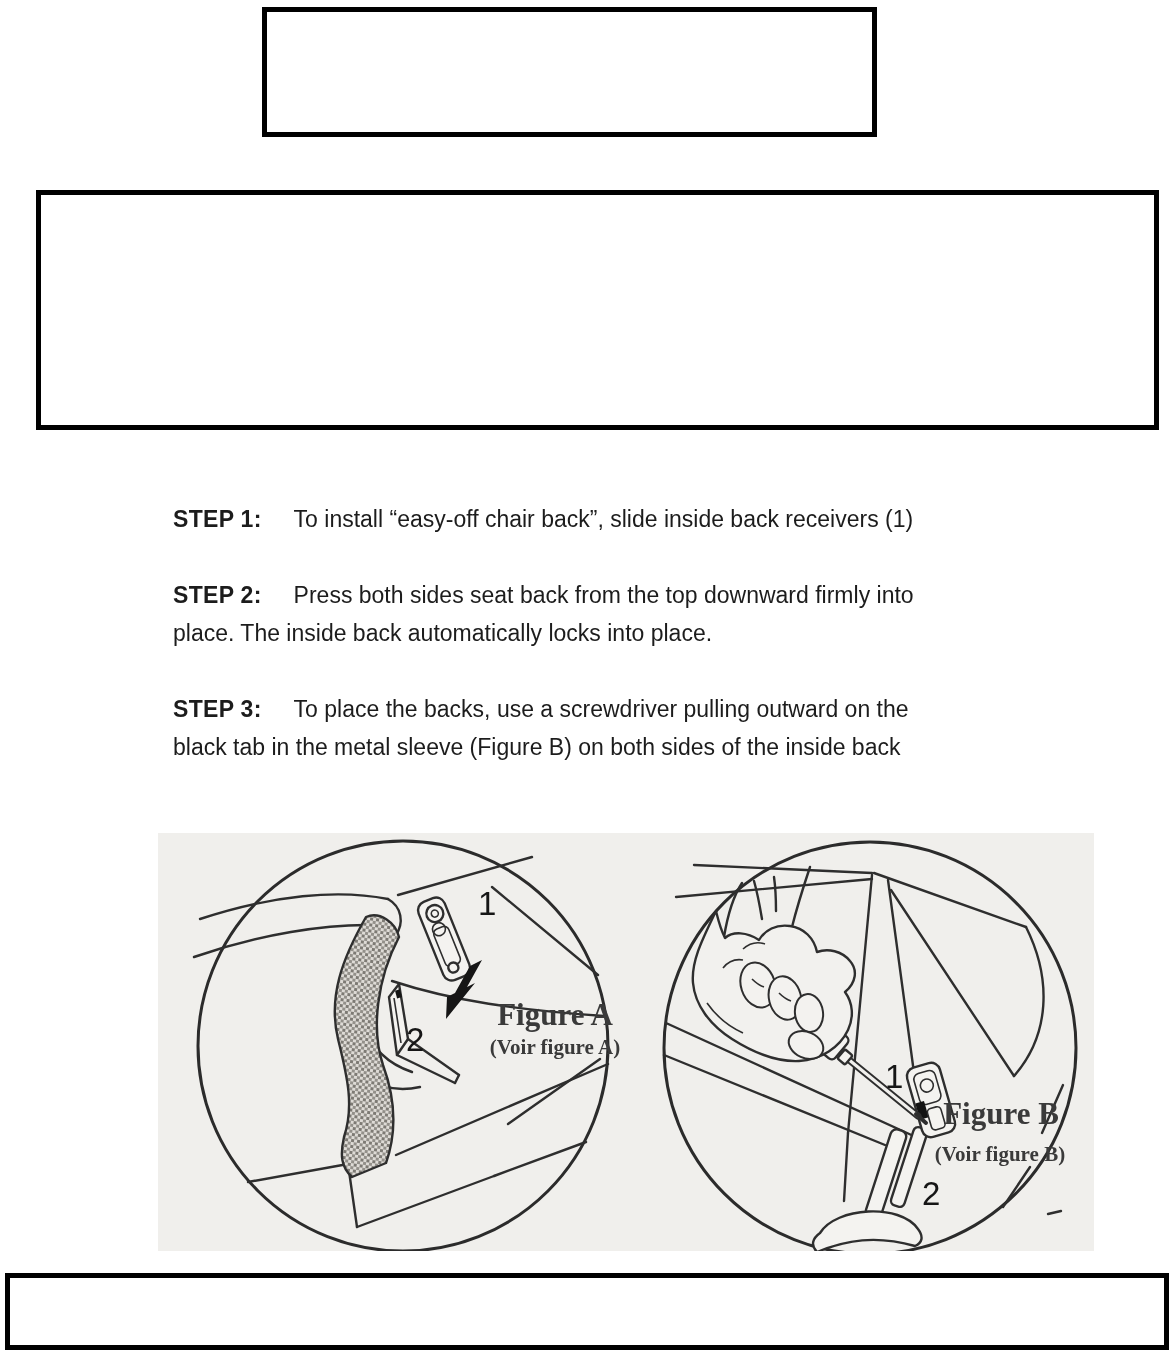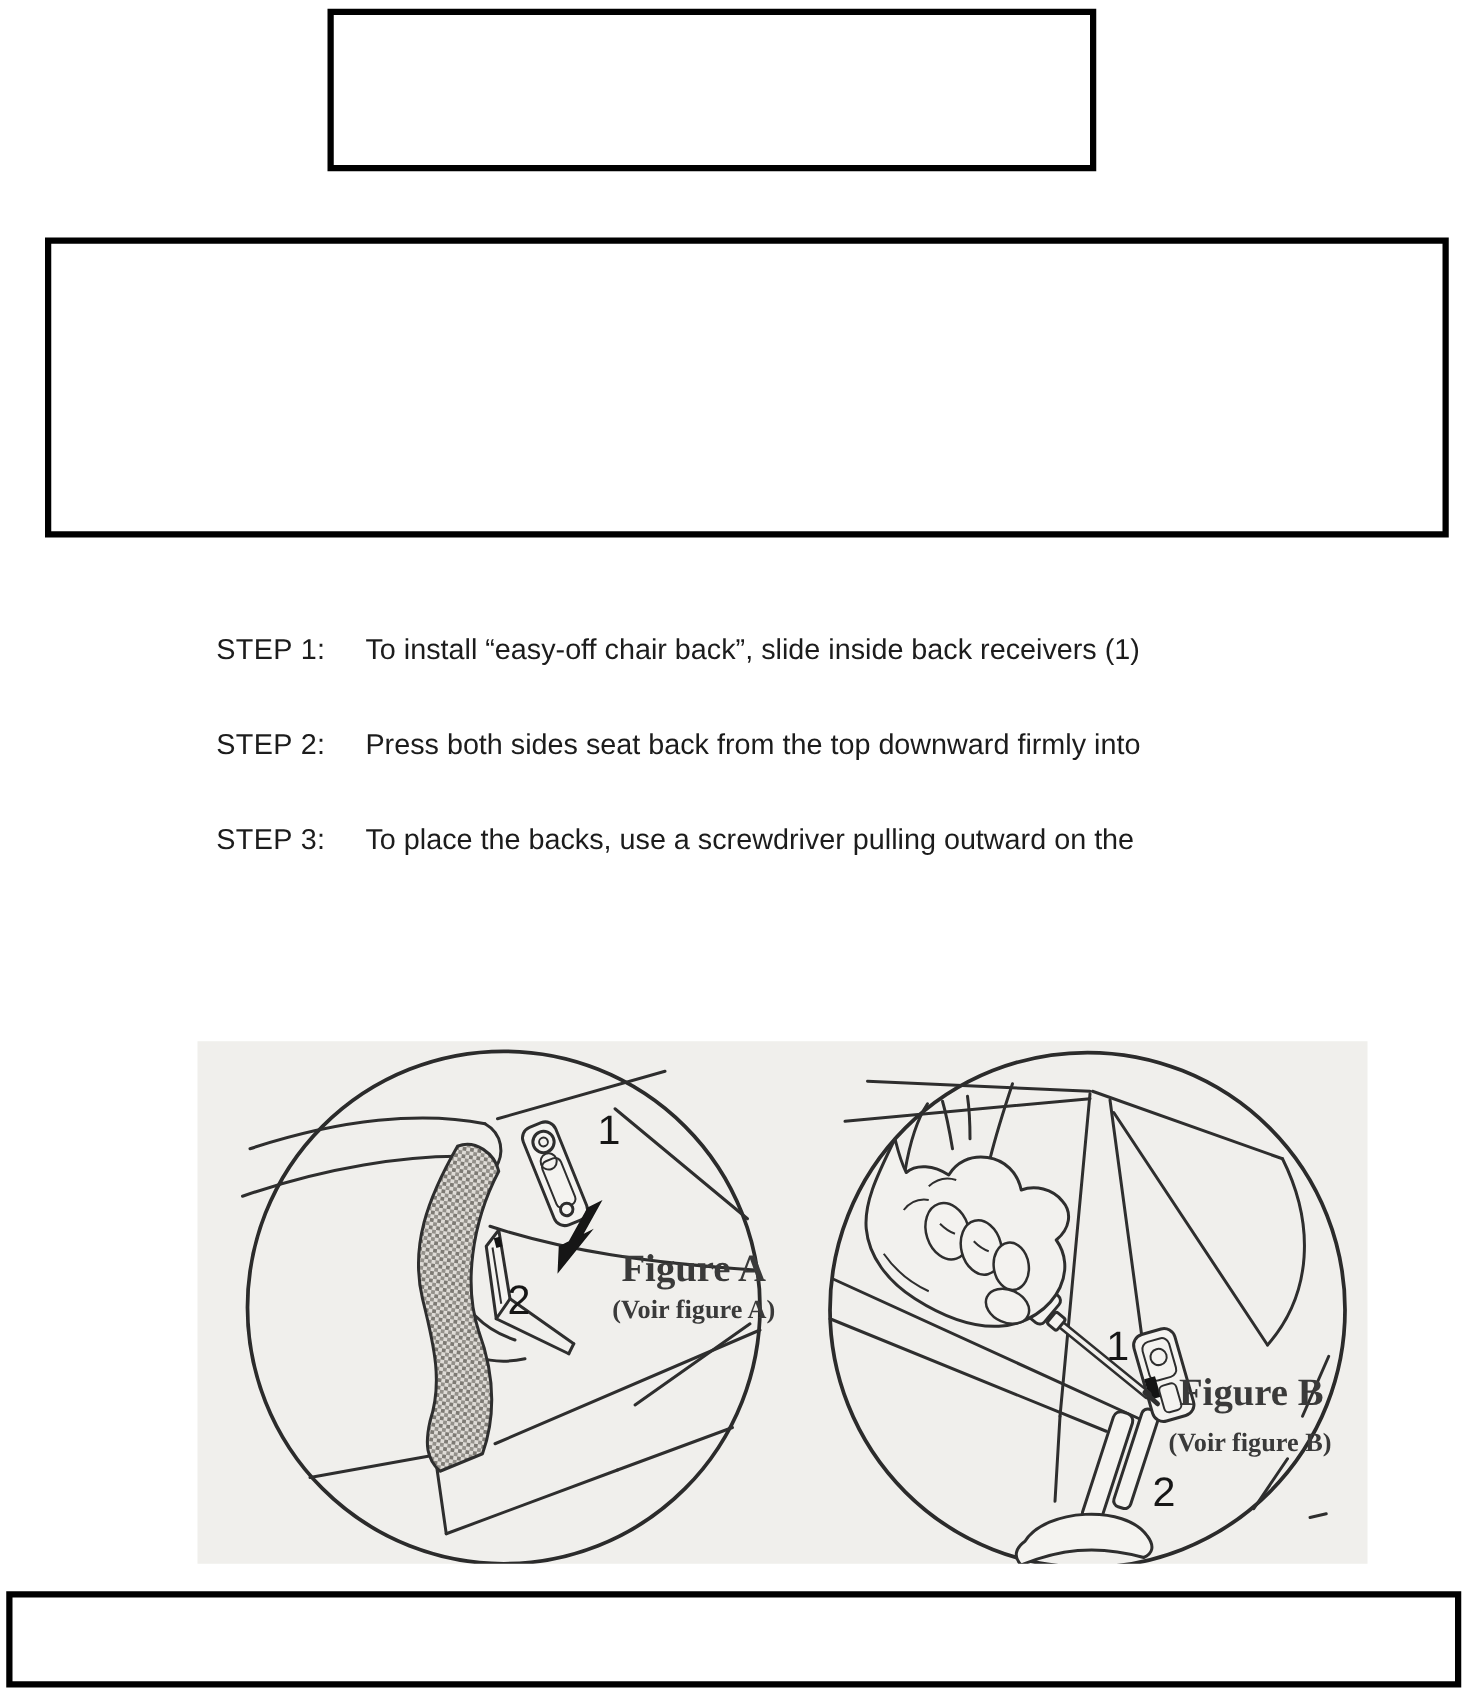--- a/index.html
+++ b/index.html
@@ -9,21 +9,21 @@
   
   .empty-box{position:absolute;border:5px solid #000;background:#fff;}
   .box-top{left:262px;top:7px;width:605px;height:120px;}
   .box-mid{left:36px;top:190px;width:1113px;height:230px;}
   .box-bottom{left:5px;top:1273px;width:1154px;height:67px;}
 
   
   .steps{position:absolute;left:173px;top:500px;width:960px;
          font-size:23px;line-height:38px;color:#1c1c1c;}
   .step{margin:0 0 38px 0;white-space:nowrap;}
-  .step-label{font-weight:normal;display:inline-block;margin-right:32px;letter-spacing:.3px;text-align:right;}
+  .step-label{font-weight:bold;display:inline-block;margin-right:32px;letter-spacing:.3px;text-align:right;}
   .step-line{display:block;}
   .step-line.first{display:inline;}
 
   
   .figure-panel{position:absolute;left:158px;top:833px;width:936px;height:418px;
                 background:#f0efec;}
   .figure-panel svg{display:block;width:936px;height:418px;}
 
   .ln{fill:none;stroke:#2e2e2e;stroke-width:2.4px;stroke-linecap:round;stroke-linejoin:round;}
   .circ{fill:none;stroke:#2b2b2b;stroke-width:3px;}
@@ -46,23 +46,25 @@
   <div class="empty-box box-top"></div>
   <div class="empty-box box-mid"></div>
   <div class="empty-box box-bottom"></div>
 
   <div class="steps">
     <div class="step">
       <span class="step-label">STEP 1:</span><span class="step-line first">To install “easy-off chair back”, slide inside back receivers (1)</span>
     </div>
     <div class="step">
       <span class="step-label">STEP 2:</span><span class="step-line first">Press both sides seat back from the top downward firmly into</span>
+      <span class="step-line">place. The inside back automatically locks into place.</span>
     </div>
     <div class="step">
       <span class="step-label">STEP 3:</span><span class="step-line first">To place the backs, use a screwdriver pulling outward on the</span>
+      <span class="step-line">black tab in the metal sleeve (Figure B) on both sides of the inside back</span>
     </div>
   </div>
 
   <div class="figure-panel">
     <svg viewBox="0 0 936 418" xmlns="http://www.w3.org/2000/svg">
       <defs>
         <pattern id="weave" width="6" height="6" patternUnits="userSpaceOnUse" patternTransform="rotate(8)">
           <rect width="6" height="6" fill="#dedbd6"></rect>
           <rect width="3" height="3" fill="#7d7a74"></rect>
           <rect x="3" y="3" width="3" height="3" fill="#93908a"></rect>

